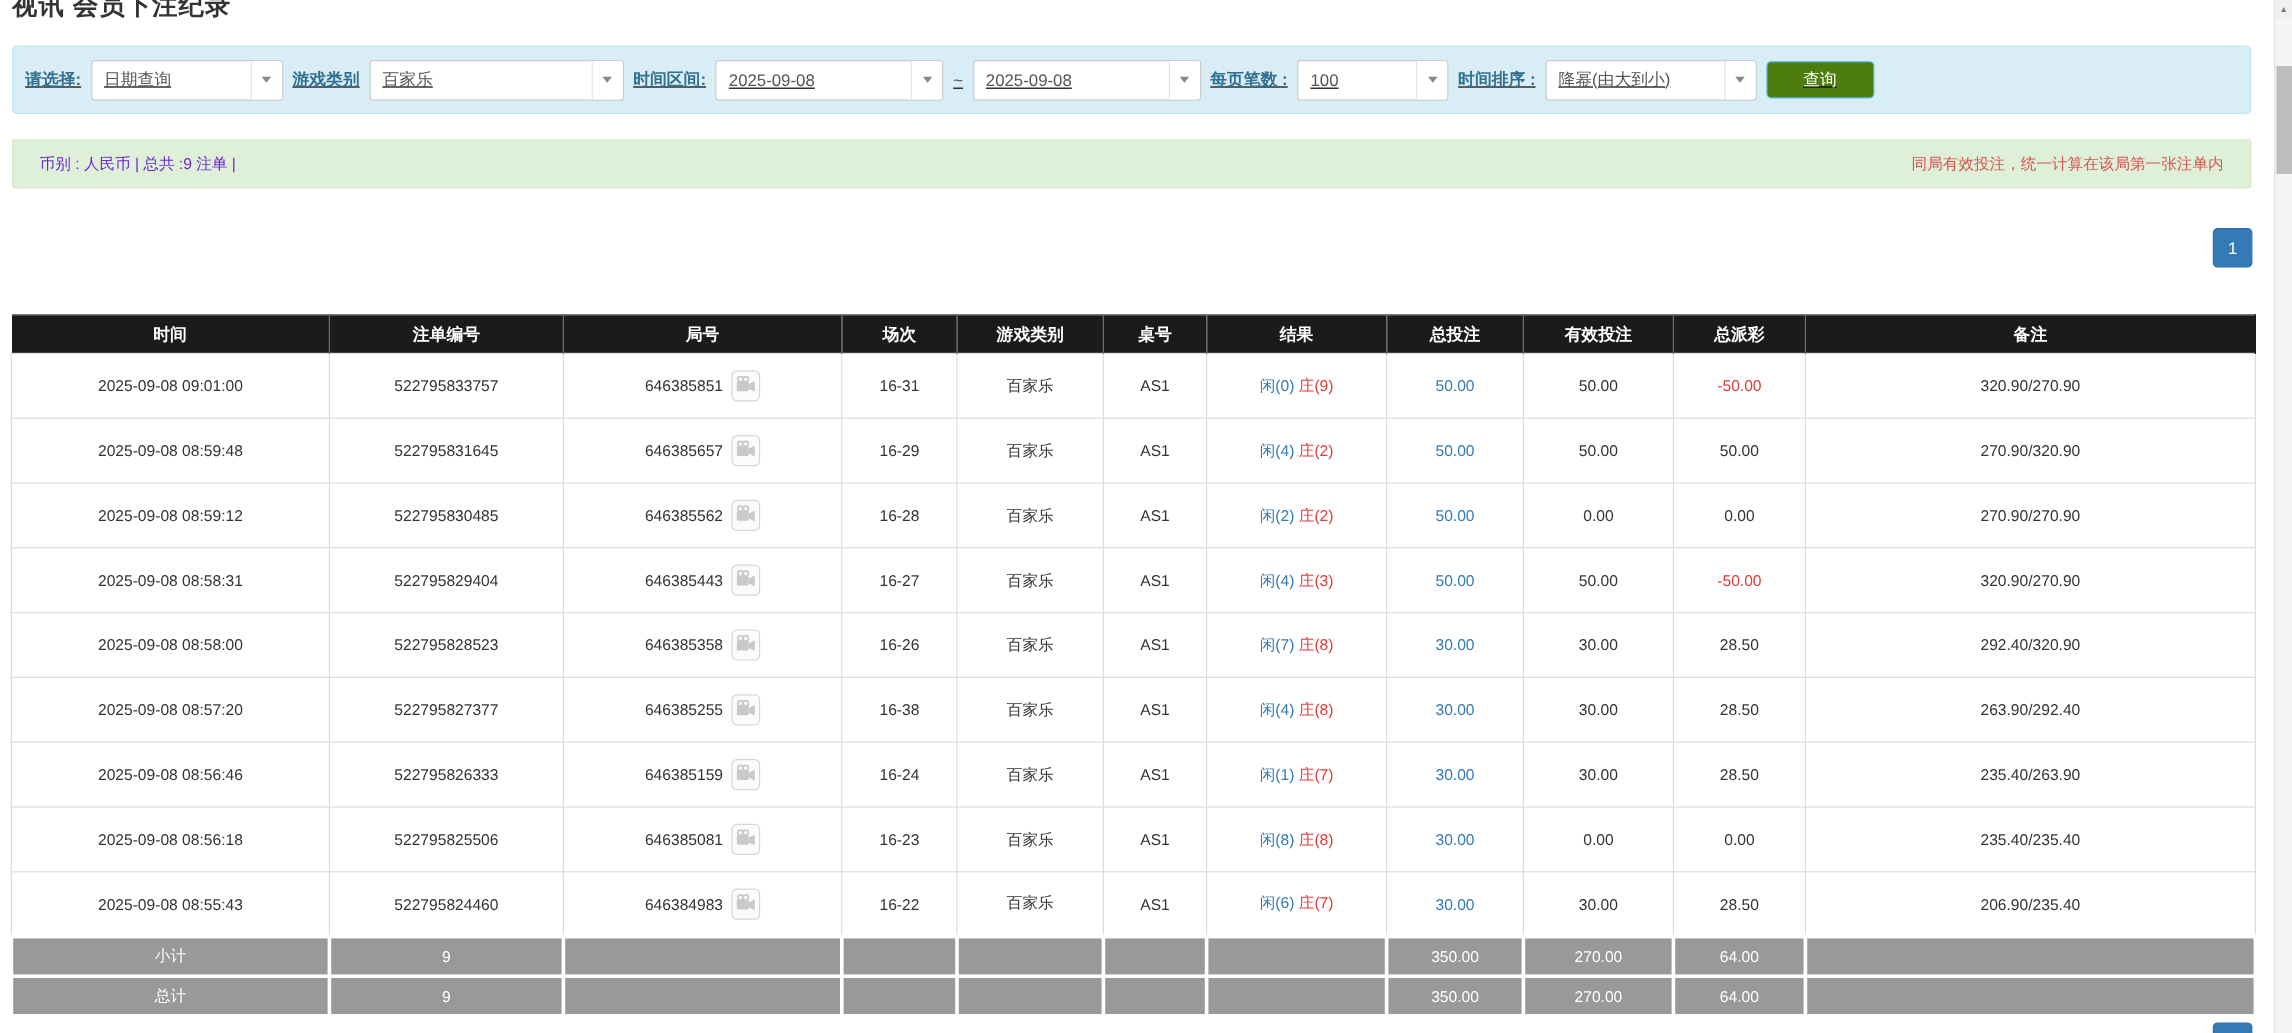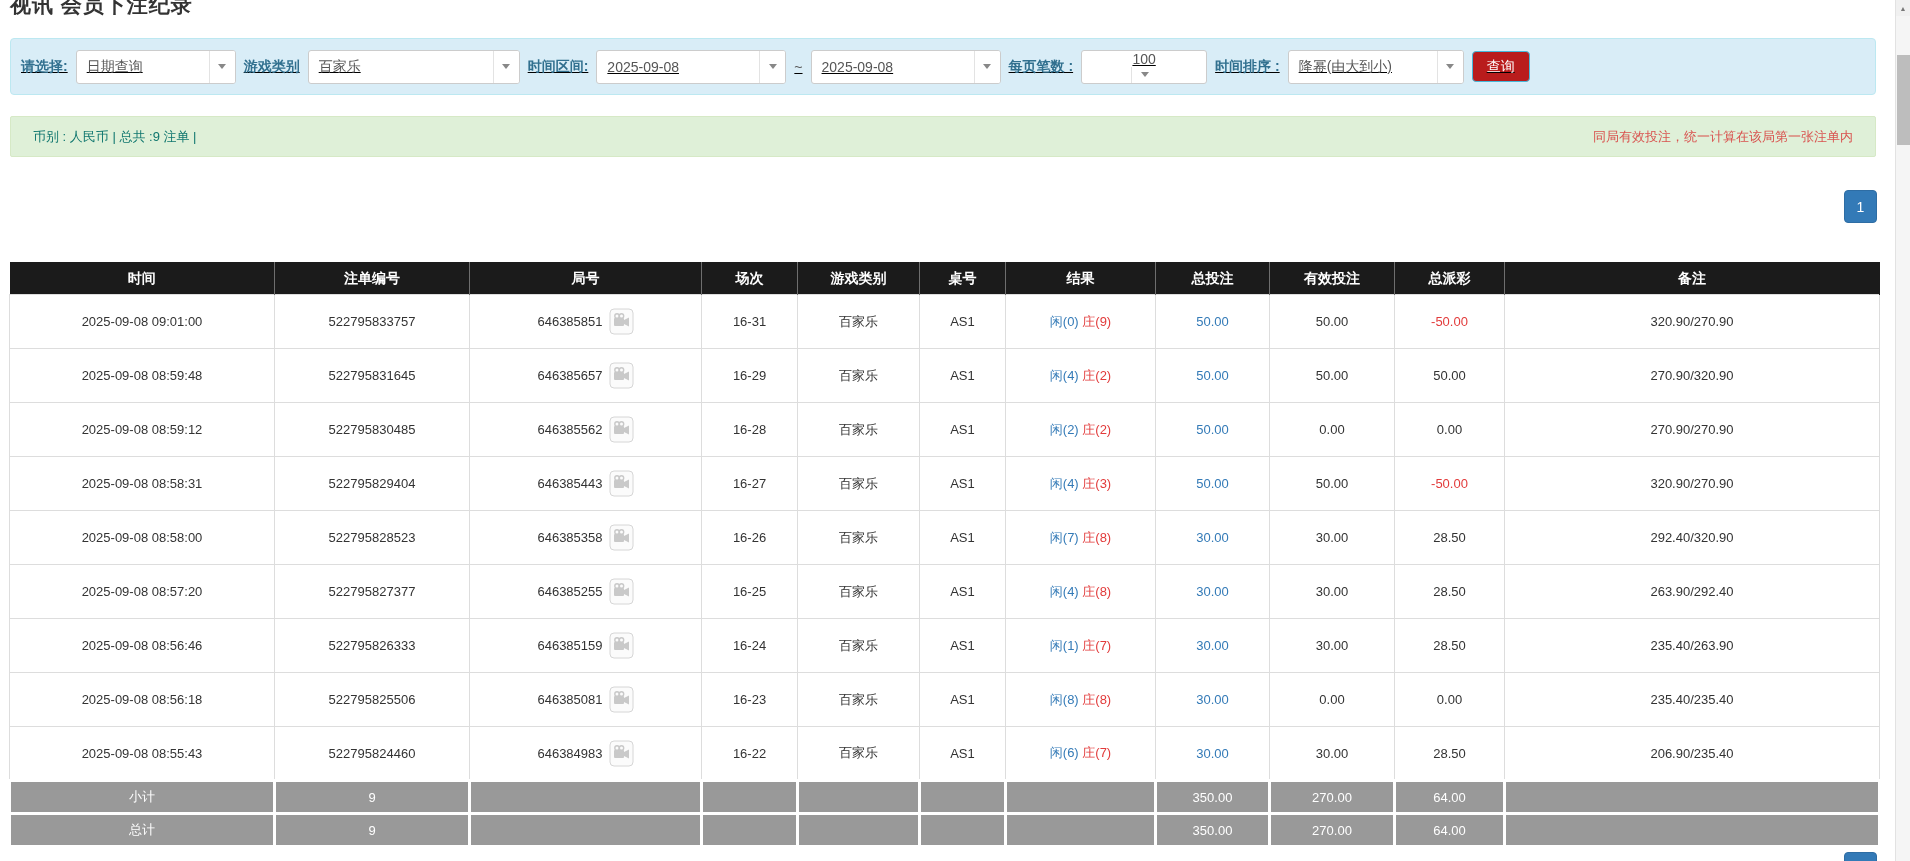--- a/index.html
+++ b/index.html
@@ -13,30 +13,30 @@
   
   .filter-bar { position:absolute; left:10px; top:38px; width:1866px; height:57px;
     background:#d9edf7; border:1px solid #bce8f1; border-radius:4px;
     display:flex; align-items:center; gap:8px; padding:0 10px;text-decoration:underline; }
   .flabel { color:#31708f; font-weight:bold; font-size:14px; white-space:nowrap; }
   .combo { height:34px; background:#fff; border:1px solid #ccc; border-radius:3px;
     display:flex; align-items:center; overflow:hidden; }
   .combo-text { padding:0 10px; font-size:14px; color:#555; flex:1; white-space:nowrap; }
   .combo-caret { width:26px; height:100%; display:flex; align-items:center; justify-content:center; border-left:1px solid #e3e3e3; background:#fff; }
   .caret-shape { width:0; height:0; border-left:4px solid transparent; border-right:4px solid transparent; border-top:5px solid #888; }
-  .w-qtype{width:160px;} .w-game{width:212px;} .w-date{width:190px;} .w-pp{width:126px;flex-direction:column;} .w-sort{width:176px;}
+  .w-qtype{width:160px;} .w-game{width:212px;} .w-date{width:190px;} .w-pp{width:126px;} .w-sort{width:176px;}
   .tilde { color:#555; font-size:14px; }
-  .query-btn { height:31px; padding:0 14px; background:#b91c1c; border:1px solid #46b8da;
+  .query-btn { height:31px; padding:0 30px; background:#4d7c0f; border:1px solid #46b8da;
     border-radius:4px; color:#fff; font-size:14px; cursor:pointer; font-family:inherit; }
 
   
   .summary-bar { position:absolute; left:10px; top:116px; width:1866px; height:41px;
     background:#dff0d8; border:1px solid #d6e9c6; border-radius:2px;
     display:flex; align-items:center; justify-content:space-between; padding:0 22px; }
-  .sum-left { color:#0f766e; font-size:13px; }
+  .sum-left { color:#6d28d9; font-size:13px; }
   .sum-right { color:#d9534f; font-size:13px; }
 
   
   .page-btn { position:absolute; width:33px; height:33px; background:#337ab7; border:1px solid #2e6da4;
     border-radius:4px; color:#fff; font-size:14px; cursor:pointer; font-family:inherit; }
   .page-btn.top { left:1844px; top:190px; }
   .page-btn.bottom { left:1844px; top:852px; }
 
   
   table.records { position:absolute; left:8px; top:262px; width:1870px;
@@ -279,21 +279,21 @@
               <span class="video-icon">
                 <svg width="25" height="27" viewBox="0 0 25 27">
                   <rect x="1" y="1" width="23" height="25" rx="4" fill="#fbfbfb" stroke="#d6d6d6"></rect>
                   <rect x="5" y="10" width="10" height="8" rx="1" fill="#c9c9c9"></rect>
                   <path d="M15 12 L20 9.5 L20 18.5 L15 16 Z" fill="#c9c9c9"></path>
                   <circle cx="8" cy="8" r="2.2" fill="none" stroke="#c9c9c9" stroke-width="1.4"></circle>
                   <circle cx="12.5" cy="8" r="2.2" fill="none" stroke="#c9c9c9" stroke-width="1.4"></circle>
                 </svg>
               </span>
             </span></td>
-          <td>16-25</td>
+          <td>16-38</td>
           <td>百家乐</td>
           <td>AS1</td>
           <td><span class="blue">闲(4)</span> <span class="red">庄(8)</span></td>
           <td><span class="blue">30.00</span></td>
           <td>30.00</td>
           <td>28.50</td>
           <td>263.90/292.40</td>
         </tr>
         <tr>
           <td>2025-09-08 08:56:46</td>

